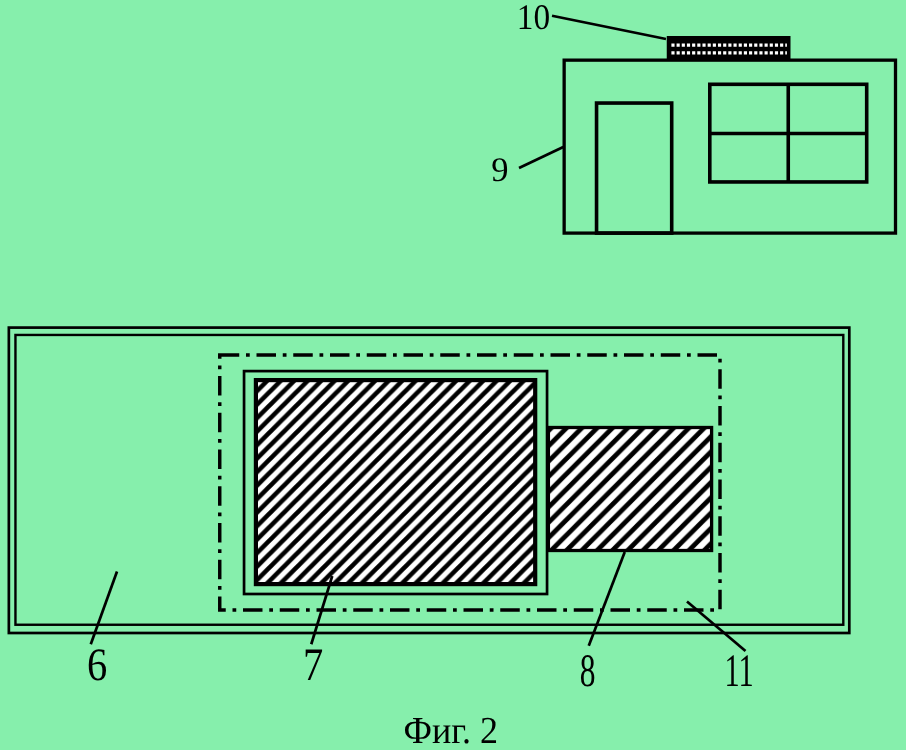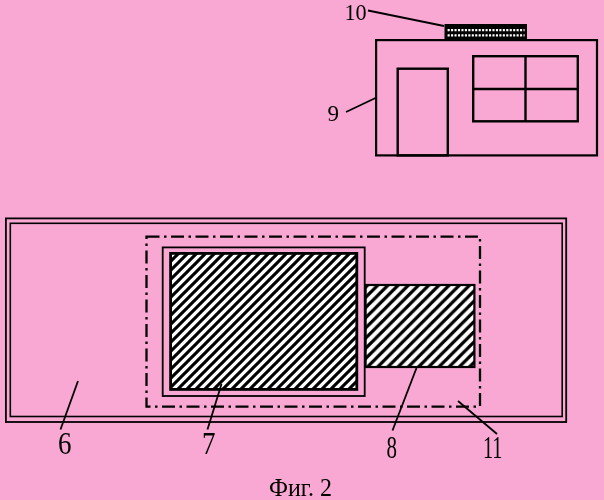--- a/index.html
+++ b/index.html
@@ -1,16 +1,16 @@
 <!DOCTYPE html>
 <html><head>
 <meta charset="utf-8">
 <style>
   html,body{margin:0;padding:0;background:#fff;}
-  #page{position:relative;width:604px;height:500px;background:#f9a8d4;overflow:hidden;}
+  #page{position:relative;width:604px;height:500px;background:#86efac;overflow:hidden;}
   svg{position:absolute;left:0;top:0;}
   text{font-family:"Liberation Serif",serif;fill:#000;}
 </style>
 </head>
 <body>
 <div id="page">
 <svg width="604" height="500" viewBox="0 0 604 500">
   <defs>
     <pattern id="h1" patternUnits="userSpaceOnUse" width="9" height="9">
       <rect width="9" height="9" fill="#fff"></rect>

